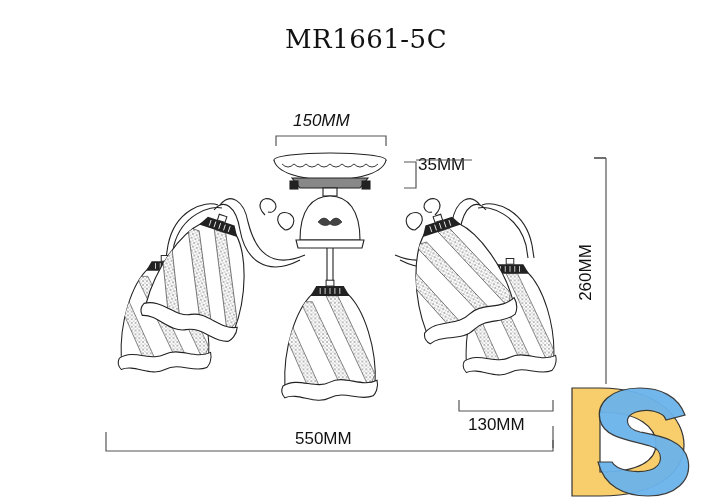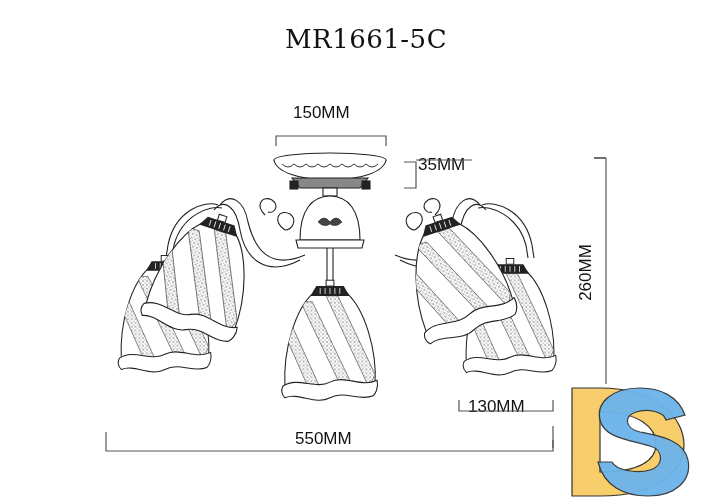--- a/index.html
+++ b/index.html
@@ -13,24 +13,24 @@
       position: absolute; font-family: "Liberation Sans", "DejaVu Sans", sans-serif;
       font-size: 17px; color: #111; line-height: 1; white-space: nowrap;
     }
     svg.art { position: absolute; left: 0; top: 0; }
   </style>
 </head>
 <body>
 
 <div class="title">MR1661-5C</div>
 
-<div class="dim" style="left:293px; top:104px;">150MM</div>
+<div class="dim" style="left:293px; top:112px;font-style:italic;">150MM</div>
 <div class="dim" style="left:418px; top:156px;">35MM</div>
 <div class="dim" style="left:557px; top:264px; transform: rotate(-90deg); transform-origin: center;">260MM</div>
-<div class="dim" style="left:468px; top:398px;">130MM</div>
+<div class="dim" style="left:468px; top:416px;">130MM</div>
 <div class="dim" style="left:295px; top:430px;">550MM</div>
 
 <svg class="art" width="708" height="500" viewBox="0 0 708 500">
   <defs>
     <pattern id="dots" width="4" height="4" patternUnits="userSpaceOnUse">
       <rect width="4" height="4" fill="#fff"></rect>
       <circle cx="1" cy="1" r="0.7" fill="#444"></circle>
       <circle cx="3" cy="3" r="0.6" fill="#666"></circle>
     </pattern>
     <g id="shade">

